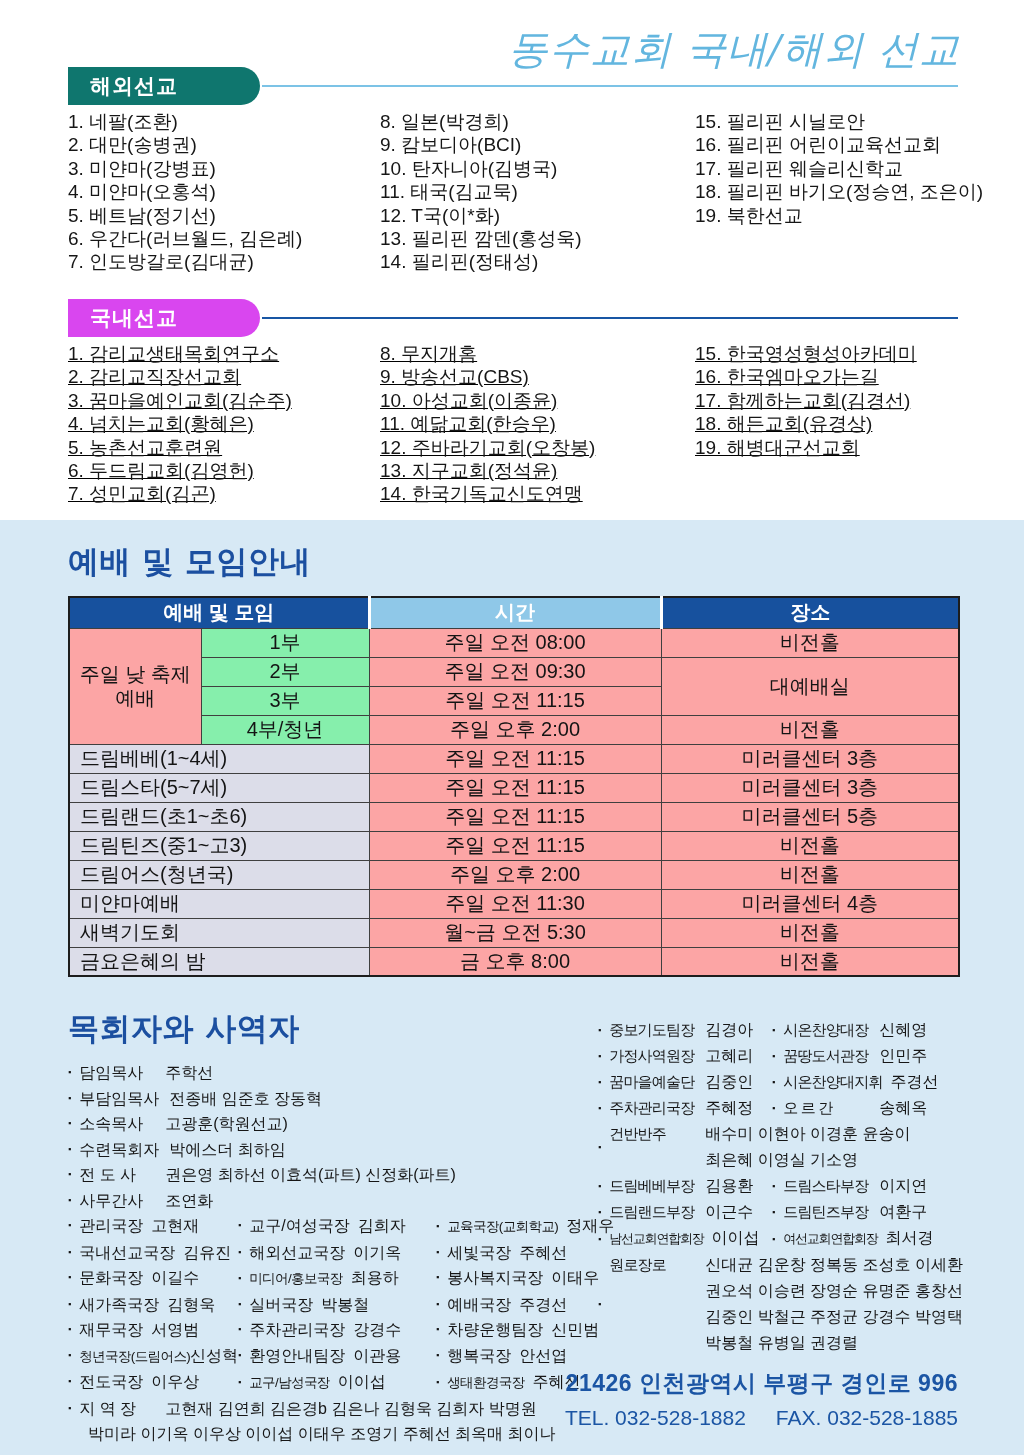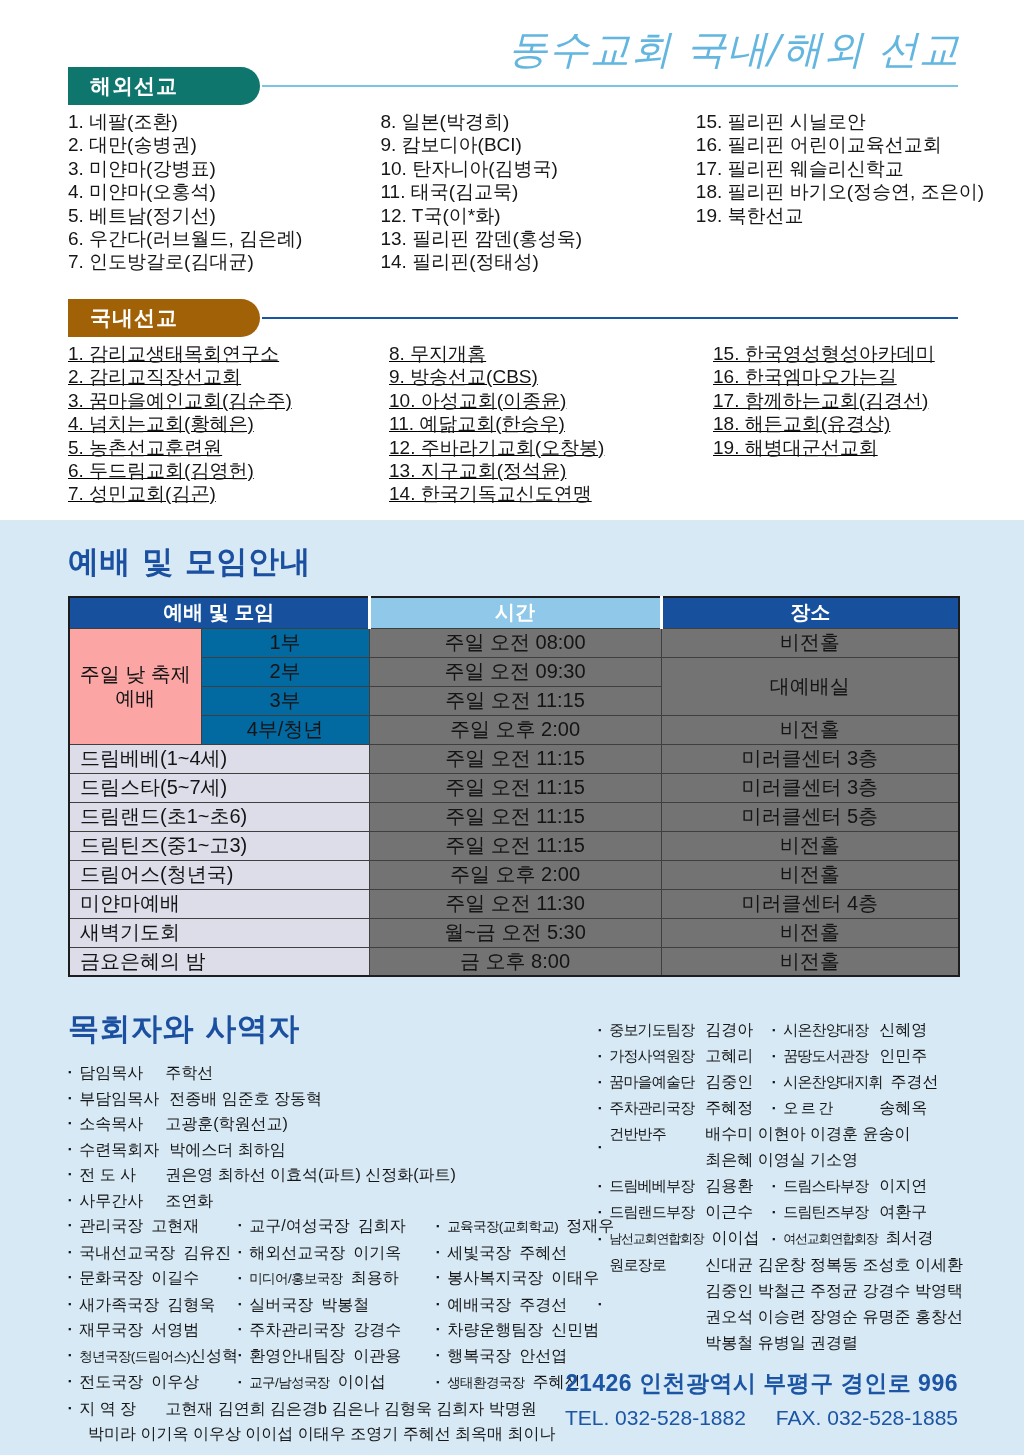--- a/index.html
+++ b/index.html
@@ -25,29 +25,29 @@
   
   .sec-head { position:absolute; left:68px; right:66px; display:flex; align-items:center; height:38px; }
   .tab {
     width:192px; height:38px; flex:none;
     border-radius:0 19px 19px 0;
     color:#fff; font-size:21px; font-weight:700;
     display:flex; align-items:center; padding-left:22px;
     letter-spacing:1px; white-space:nowrap;
   }
   .tab.light { background:#0f766e; }
-  .tab.dark  { background:#a16207;text-align:right; }
+  .tab.dark  { background:#d946ef;text-align:right; }
   .rule { flex:1; height:2px; margin-left:2px; }
   .rule.light { background:#7CC3E6; }
   .rule.dark  { background:#1856A4; }
   #overseas-head { top:67px; }
   #domestic-head { top:299px; }
 
   
-  .mission-grid { position:absolute; left:68px; right:40px; display:flex;gap:9px; }
+  .mission-grid { position:absolute; left:68px; right:40px; display:flex; }
   #overseas-grid { top:110px; }
   #domestic-grid { top:342px;text-decoration:underline; }
   .mcol { list-style:none; margin:0; padding:0; }
   .mcol li {
     font-size:19px; line-height:23.4px; color:#161616;
     font-weight:500; white-space:nowrap;
   }
   .mcol.c0 { width:312px; }
   .mcol.c1 { width:315px; }
 
@@ -69,23 +69,23 @@
   }
   .sched th, .sched td {
     border:1.5px solid #3f3f3f; font-size:20px; color:#141414;
     text-align:center; padding:0; overflow:hidden; white-space:nowrap;
   }
   .sched thead th {
     height:31px; color:#ffffff; font-weight:700; border:none;
   }
   .sched thead th.h-dark  { background:#17519E; }
   .sched thead th.h-light { background:#8FC8E8; border-left:3px solid #fff; border-right:3px solid #fff; }
-  .sched tbody td { height:29px; background:#737373; font-weight:500; }
+  .sched tbody td { height:29px; background:#fca5a5; font-weight:500; }
   .sched td.grp  { background:#fca5a5; line-height:24px; white-space:normal; }
-  .sched td.part { background:#0369a1;margin-left:8px; }
+  .sched td.part { background:#86efac;margin-left:8px; }
   .sched td.name { background:#DCDDE9; text-align:left; padding-left:10px; }
 
   
   .staff { display:flex; margin-top:31px; align-items:flex-start; }
   .st-left { width:530px; flex:none; }
   .st-right { flex:1; padding-top:9px; }
   .s-lines { margin-top:10px; }
 
   .s-line, .r-line {
     display:flex; align-items:baseline; color:#161616;
@@ -538,22 +538,22 @@
               <span class="rrole rnarrow">여선교회연합회장</span>
               <span class="nm">최서경</span>
             </span>
         </div>
 
         <div class="r-block">
           <span class="blt">▪</span>
           <span class="rrole">원로장로</span>
           <span class="lines">
             <div>신대균 김운창 정복동 조성호 이세환</div>
+            <div>권오석 이승련 장영순 유명준 홍창선</div>
             <div>김중인 박철근 주정균 강경수 박영택</div>
-            <div>권오석 이승련 장영순 유명준 홍창선</div>
             <div>박봉철 유병일 권경렬</div>
           </span>
         </div>
       </div>
     </div>
 
     <div class="footer">
       <div class="addr">21426  인천광역시 부평구 경인로 996</div>
       <div class="telfax">
         <span>TEL. 032-528-1882</span>

